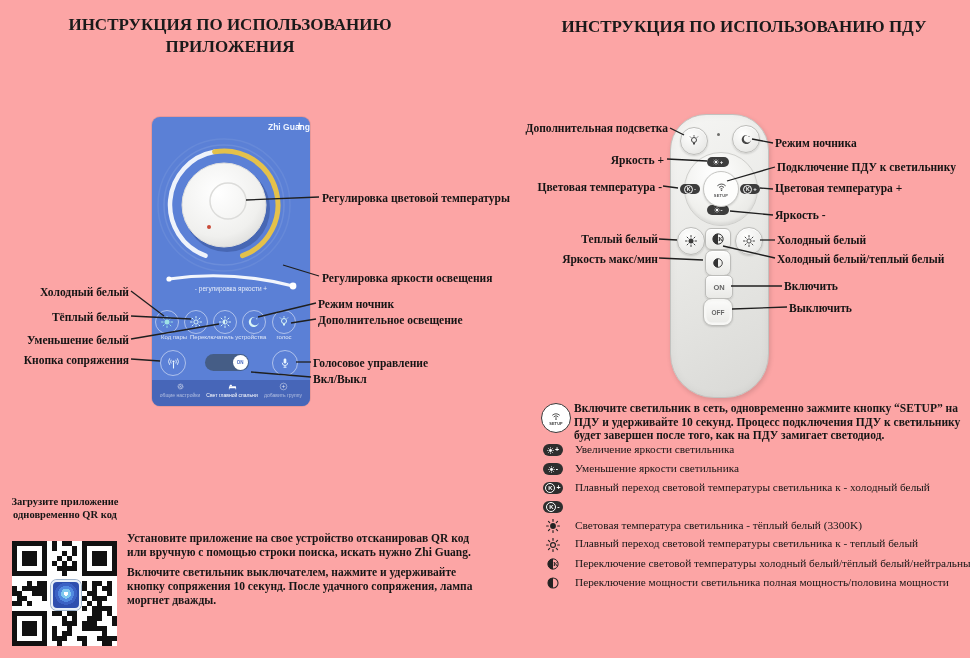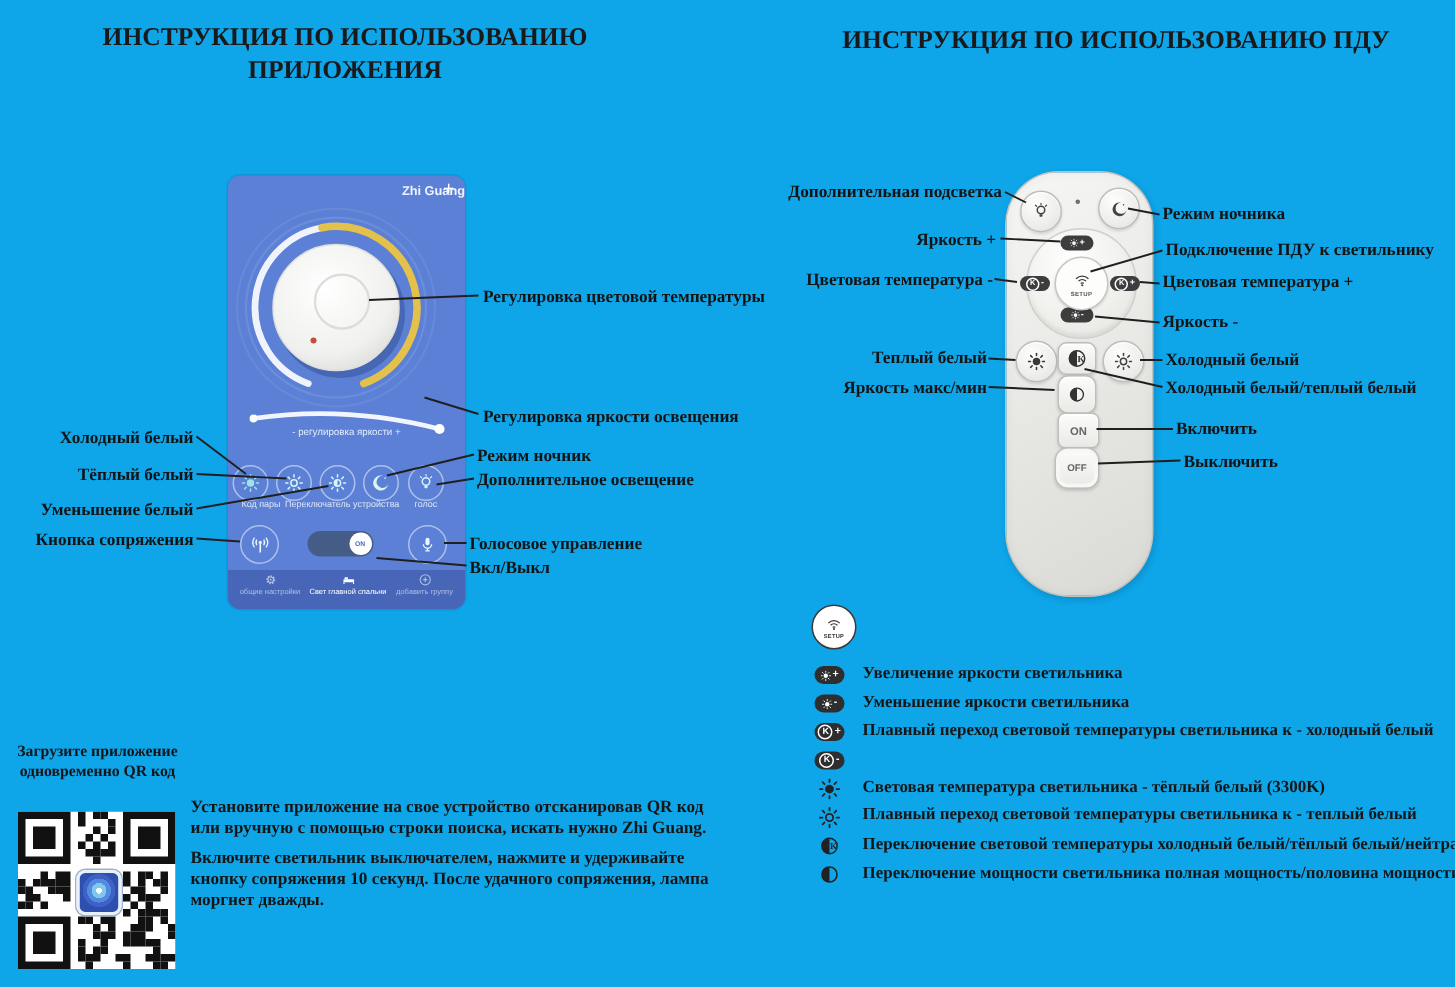--- a/index.html
+++ b/index.html
@@ -1,16 +1,16 @@
 <!DOCTYPE html>
 <html><head>
 <meta charset="utf-8">
 <style>
   html,body{margin:0;padding:0;background:#fff;}
-  .canvas{position:relative;width:970px;height:658px;background:#0ea5e9;overflow:hidden;
+  .canvas{position:relative;width:970px;height:658px;background:#fca5a5;overflow:hidden;
           font-family:"Liberation Serif",serif;color:#151515;}
   .abs{position:absolute;}
   .title{position:absolute;font-weight:bold;font-size:17px;line-height:22px;text-align:center;color:#1a1a1a;}
   .callout{position:absolute;font-weight:bold;font-size:11.5px;line-height:14px;white-space:nowrap;color:#141414;}
   .para{position:absolute;font-weight:600;font-size:11.5px;line-height:14px;color:#161616;}
   .overlay{position:absolute;left:0;top:0;pointer-events:none;z-index:6;}
 
   
   .phone{position:absolute;left:152px;top:117px;width:158px;height:289px;background:#5b80d6;
          border-radius:8px;overflow:hidden;box-shadow:0 0 0 1px rgba(0,0,0,.08);z-index:2;}
@@ -60,21 +60,21 @@
             display:flex;flex-direction:column;align-items:center;justify-content:center;gap:1px;
             color:#3f3f3f;z-index:4;}
   .setuptxt{font:bold 4px "Liberation Sans",sans-serif;letter-spacing:.2px;color:#555;}
   .onoff{font:bold 7.5px "Liberation Sans",sans-serif;color:#666;}
 
   
   .noteicon{position:absolute;left:541px;top:403px;width:28px;height:28px;border:1.5px solid #3a3a3a;
             border-radius:50%;display:flex;flex-direction:column;align-items:center;justify-content:center;
             gap:1px;color:#333;background:#fff;}
   .noteicon .setuptxt{font-size:3.8px;color:#333;}
-  .legend-row-text{position:absolute;left:575px;font-weight:700;font-size:11.3px;white-space:nowrap;color:#161616;text-align:right;}
+  .legend-row-text{position:absolute;left:575px;font-weight:400;font-size:11.3px;white-space:nowrap;color:#161616;text-align:right;}
   .lpill{position:absolute;left:543px;width:20px;height:12px;background:#2e2e2e;border-radius:6px;
          display:flex;align-items:center;justify-content:center;gap:1px;color:#fff;}
   .lpill .sign{font-size:7px;}
   .lpill .ckmini{width:8px;height:8px;font-size:6px;}
   .lcirc{position:absolute;left:546px;color:#222;display:flex;}
 
   
   .qr-caption{position:absolute;left:6px;top:496px;width:118px;text-align:center;
               font-weight:600;font-size:10.5px;line-height:12.5px;}
   .appicon{position:absolute;left:51px;top:580px;width:26px;height:26px;border-radius:6px;
@@ -506,20 +506,21 @@
   <div class="callout" style="left:777px;top:252px;">Холодный белый/теплый белый</div>
   <div class="callout" style="left:784px;top:279px;">Включить</div>
   <div class="callout" style="left:789px;top:301px;">Выключить</div>
 
   <div class="noteicon">
     <svg width="10" height="10">
         <use href="#i-wifi"></use>
       </svg>
     <div class="setuptxt">SETUP</div>
   </div>
+  <div class="para" style="left:574px;top:402px;width:392px;line-height:13.5px;">Включите светильник в сеть, одновременно зажмите кнопку “SETUP” на ПДУ и удерживайте 10 секунд. Процесс подключения ПДУ к светильнику будет завершен после того, как на ПДУ замигает светодиод.</div>
 
   <div class="lpill" style="top:444px;">
     <svg width="7" height="7">
         <use href="#i-sun-f"></use>
       </svg>
     <span class="sign">+</span>
   </div>
   <div class="legend-row-text" style="top:443px;">Увеличение яркости светильника</div>
 
   <div class="lpill" style="top:463px;">

